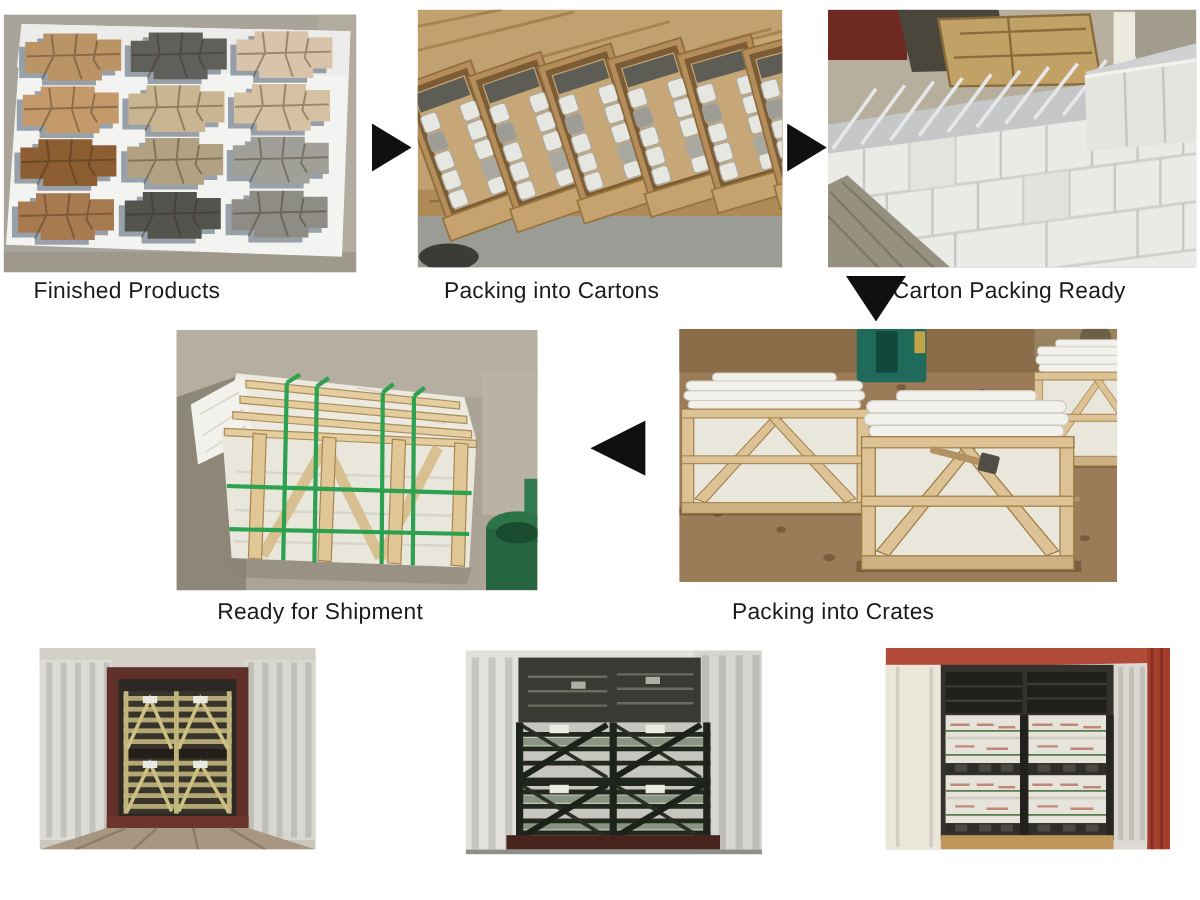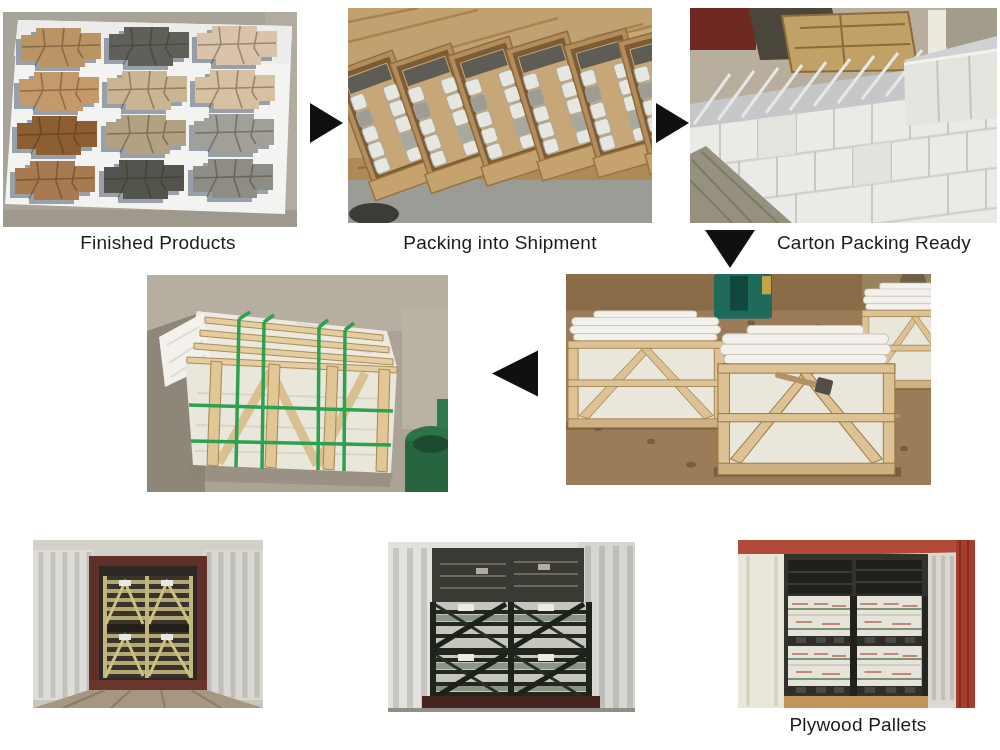--- a/index.html
+++ b/index.html
@@ -1,20 +1,20 @@
 <!DOCTYPE html>
 <html style="--background: #ffffff; --arrow: #101010; --label-text: #1b1b1b;"><head>
 <meta charset="utf-8">
 <style>
   html,body{margin:0;padding:0;}
   body{background:var(--background,#ffffff);font-family:"Liberation Sans",sans-serif;}
   .canvas{position:relative;width:1000px;height:750px;background:var(--background,#ffffff);overflow:hidden;}
   .photo{position:absolute;margin:0;padding:0;overflow:hidden;background:#e8e6e0;}
   .photo svg{display:block;width:100%;height:100%;}
-  .caption{position:absolute;width:260px;text-align:center;font-size:19px;line-height:21px;
+  .caption{position:absolute;width:260px;text-align:left;font-size:19px;line-height:21px;
            color:var(--label-text,#1b1b1b);letter-spacing:.2px;white-space:nowrap;}
   .arrow{position:absolute;}
   .arrow svg{display:block;width:100%;height:100%;fill:var(--arrow,#101010);}
 </style>
 </head>
 <body>
 
 <div class="canvas">
 
   <figure class="photo" style="left:3px;top:12px;width:294px;height:215px">
@@ -221,21 +221,21 @@
       <polygon points="0,215 0,146 16,138 102,215" fill="#95917e"></polygon>
       <g stroke="#7d7968" stroke-width="2">
           <line x1="2" y1="152" x2="62" y2="215"></line>
           <line x1="0" y1="172" x2="42" y2="215"></line>
           <line x1="12" y1="144" x2="88" y2="215"></line>
         </g>
     </svg>
   </figure>
 
   <div class="caption" style="left:28px;top:232px">Finished Products</div>
-  <div class="caption" style="left:370px;top:232px">Packing into Shipment</div>
+  <div class="caption" style="left:370px;top:232px">Packing into Cartons</div>
   <div class="caption" style="left:744px;top:232px">Carton Packing Ready</div>
   <div class="arrow" style="left:705px;top:230px;width:50px;height:38px">
     <svg viewBox="0 0 50 38">
         <polygon points="0,0 50,0 25,38"></polygon>
       </svg>
   </div>
 
   <figure class="photo" style="left:147px;top:275px;width:301px;height:217px">
     <svg viewBox="0 0 301 217" preserveAspectRatio="none">
       <rect width="301" height="217" fill="#aba395"></rect>
@@ -346,20 +346,22 @@
       <use href="#p5c" transform="translate(2,42) scale(0.92,0.8)"></use>
       <use href="#p5c" transform="translate(296,14) scale(0.63,0.72)"></use>
       <use href="#p5c" transform="translate(152,58) scale(1.04,1.02)"></use>
       <g transform="translate(210,96) rotate(14)">
         <rect width="48" height="6" rx="2" fill="#b29263"></rect>
         <rect x="42" y="-5" width="16" height="15" rx="2" fill="#514e46"></rect>
       </g>
     </svg>
   </figure>
 
+  <div class="caption" style="left:181px;top:500px">Ready for Shipment</div>
+  <div class="caption" style="left:610px;top:500px">Packing into Crates</div>
 
   <figure class="photo" style="left:33px;top:540px;width:230px;height:168px">
     <svg viewBox="0 0 230 168" preserveAspectRatio="none">
       <rect width="230" height="168" fill="#cac7bf"></rect>
       <rect width="230" height="16" fill="#d3d0c8"></rect>
       <rect x="0" y="10" width="60" height="150" fill="#dddcd6"></rect>
       <g stroke="#c3c2bc" stroke-width="5">
         <line x1="8" y1="12" x2="8" y2="158"></line>
           <line x1="20" y1="12" x2="20" y2="158"></line>
         <line x1="32" y1="12" x2="32" y2="158"></line>
@@ -547,15 +549,14 @@
       <use href="#p8u" transform="translate(50,56)"></use>
       <use href="#p8u" transform="translate(118,56) scale(1.06,1)"></use>
       <use href="#p8u" transform="translate(50,106)"></use>
       <use href="#p8u" transform="translate(118,106) scale(1.06,1)"></use>
       <rect x="112" y="56" width="7" height="100" fill="#22211d"></rect>
       <rect x="184" y="56" width="6" height="100" fill="#26251f"></rect>
       <rect x="46" y="156" width="144" height="12" fill="#c1955a"></rect>
     </svg>
   </figure>
 
-  <div class="caption" style="left:728px;top:714px">Plywood Pallets</div>
 
 </div>
 
 </body></html>

